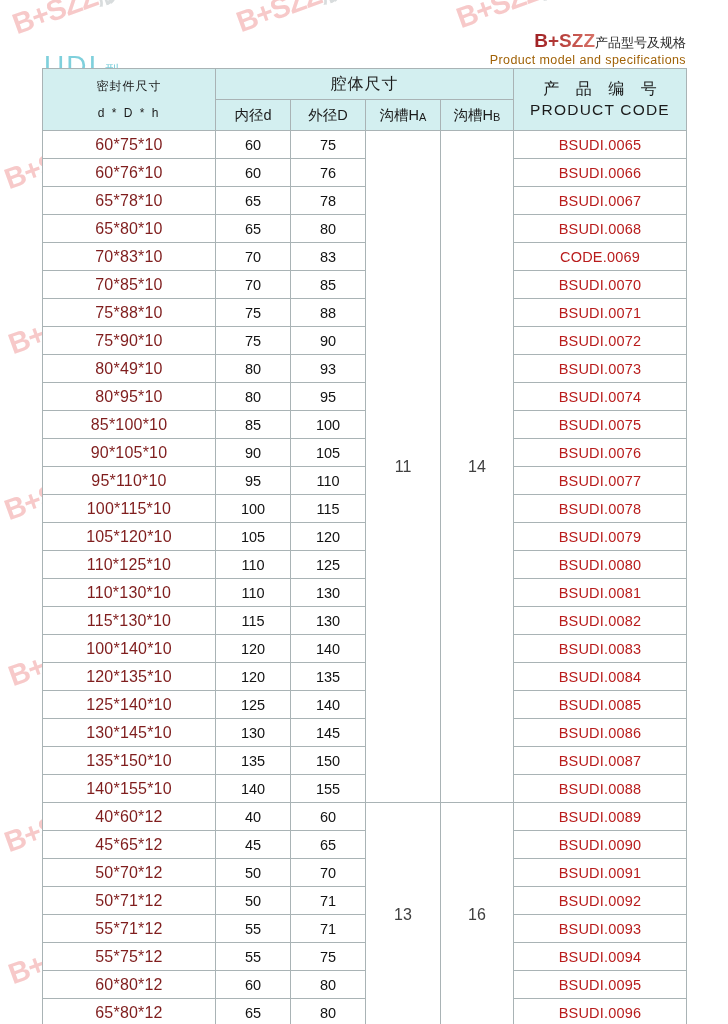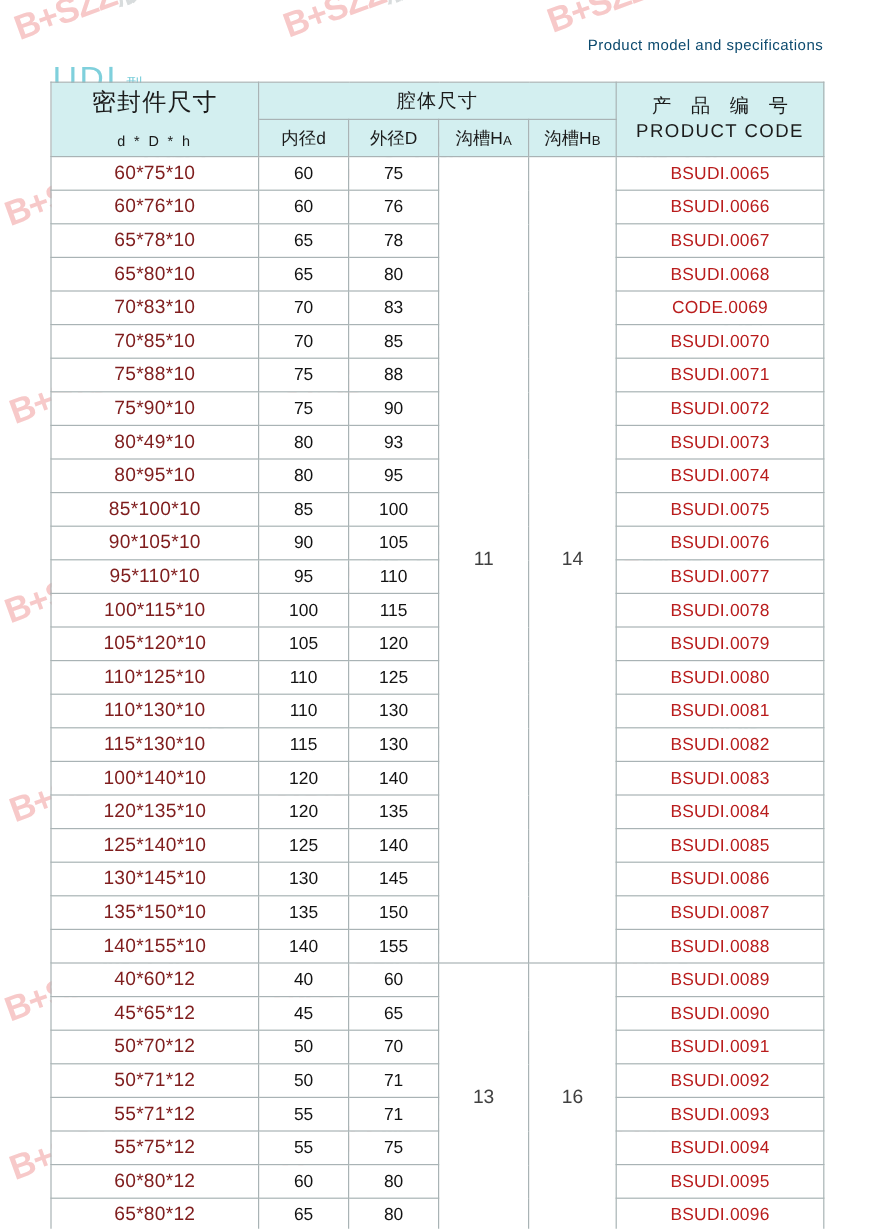--- a/index.html
+++ b/index.html
@@ -29,35 +29,35 @@
     border-bottom:1px solid #7fd0dc;padding-bottom:0px;vertical-align:baseline;
   }
   #brand-block{position:absolute;right:42px;top:30px;text-align:right;line-height:1.15;}
   .brand-line1{white-space:nowrap;}
   .brand-bszz{
     font-size:19px;font-weight:bold;letter-spacing:0px;
     background:linear-gradient(95deg,#9e1f23 0%,#b8403c 45%,#d9756a 100%);
     -webkit-background-clip:text;background-clip:text;color:transparent;
   }
   .brand-cn{font-size:13px;color:#2b2b2b;letter-spacing:0px;}
-  .brand-line2{font-size:12.5px;color:#0c4a6e;letter-spacing:0.4px;margin-top:1px;}
+  .brand-line2{font-size:12.5px;color:#a16207;letter-spacing:0.4px;margin-top:1px;}
 
   
   #spec-table{
     position:absolute;left:42px;top:68px;width:644px;
     border-collapse:collapse;table-layout:fixed;z-index:10;
   }
   #spec-table td,#spec-table th{
     border:1px solid #a9b3b5;padding:0;text-align:center;vertical-align:middle;
     font-weight:normal;
   }
   
   #spec-table thead td{background:#d3eff0;color:#1b1b1b;}
   .h-seal{height:60px;line-height:1.25;font-size:15.5px;}
-  .h-seal .cn{display:block;font-size:20px;letter-spacing:1px;}
+  .h-seal .cn{display:block;font-size:12px;letter-spacing:1px;}
   .h-seal .dims{display:block;font-size:12px;letter-spacing:2px;margin-top:12px;}
   .h-cavity{height:30px;font-size:16px;letter-spacing:1px;}
   .h-sub{height:30px;font-size:14.5px;}
   .h-sub .sb{font-size:11px;vertical-align:baseline;position:relative;top:1px;}
   .h-code{height:60px;line-height:1.3;font-size:15px;}
   .h-code .cn{display:block;font-size:16px;letter-spacing:6px;text-indent:6px;}
   .h-code .en{display:block;font-size:15.5px;letter-spacing:1.2px;margin-top:1px;}
 
   
   #spec-table tbody td{height:27px;background:#ffffff;}
@@ -93,20 +93,23 @@
     <div class="wm" style="left: 452px; top: 952px; transform: rotate(-20deg);"><span class="wm-red">B+SZZ</span><span class="wm-gray">版上製作</span></div>
   </div>
 
 <div id="doc-head">
 
   <div id="udi-title">
     <span class="udi-main">UDI</span><span class="udi-sub">型</span>
   </div>
 
   <div id="brand-block">
+    <div class="brand-line1">
+      <span class="brand-bszz">B+SZZ</span><span class="brand-cn">产品型号及规格</span>
+    </div>
     <div class="brand-line2">Product model and specifications</div>
   </div>
 
 </div>
 
 <table id="spec-table">
   <colgroup>
     <col style="width:173px">
     <col style="width:75px">
     <col style="width:75px">

